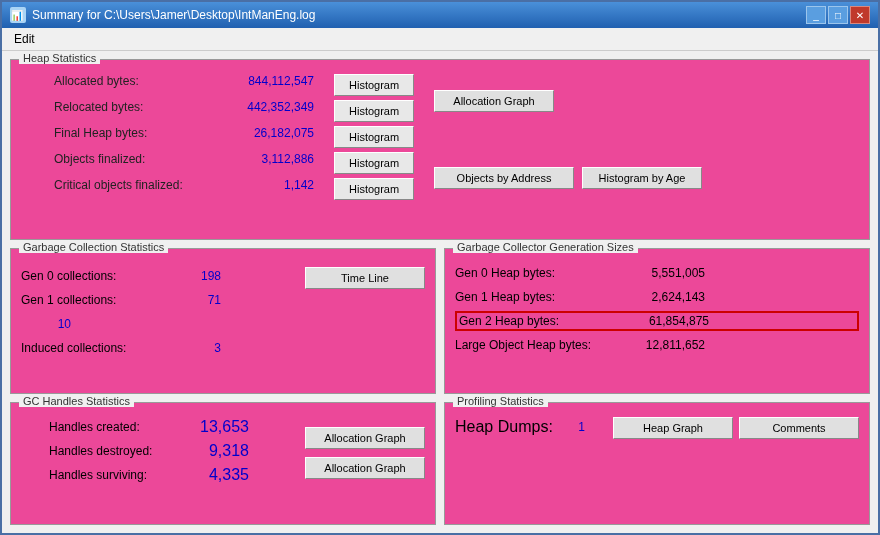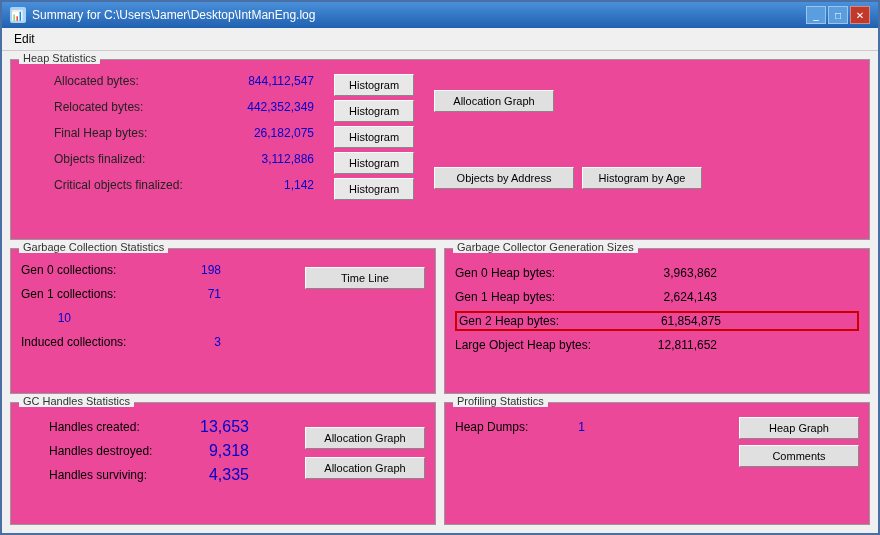--- a/index.html
+++ b/index.html
@@ -181,21 +181,21 @@
       gap: 10px;
       padding-top: 6px;
     }
     .gc-table {
       flex: 1;
     }
     .gc-row {
       display: flex;
       margin-bottom: 4px;
       height: 20px;
-      align-items: flex-start;
+      align-items: flex-end;
     }
     .gc-label {
       width: 150px;
       font-size: 12px;
     }
     .gc-value {
       width: 50px;
       text-align: right;
       color: #0000cc;
       font-size: 12px;
@@ -208,21 +208,20 @@
 
     .gen-table {
       flex: 1;
       padding-top: 6px;
     }
     .gen-row {
       display: flex;
       margin-bottom: 4px;
       height: 20px;
       align-items: center;
-      gap: 12px;
     }
     .gen-label {
       width: 170px;
       font-size: 12px;
     }
     .gen-value {
       width: 80px;
       text-align: right;
       font-size: 12px;
       color: #000;
@@ -258,25 +257,24 @@
       gap: 10px;
       padding-top: 6px;
     }
     .profiling-table { flex: 1; }
     .profiling-row {
       display: flex;
       margin-bottom: 4px;
       height: 20px;
       align-items: center;
     }
-    .profiling-label { width: 100px; font-size: 12px; }
+    .profiling-label { width: 100px; font-size: 16px; }
     .profiling-value { width: 30px; text-align: right; color: #0000cc; font-size: 12px; }
     .profiling-btns {
       display: flex;
-      flex-direction: column;
       gap: 6px;
       justify-content: center;
     }
   </style>
 </head>
 <body>
 
 <div class="window">
 
   <div class="title-bar">
@@ -368,21 +366,21 @@
           <button class="btn btn-wide">Time Line</button>
         </div>
       </div>
     </div>
 
     <div class="panel panel-gc-gen">
       <span class="panel-title">Garbage Collector Generation Sizes</span>
       <div class="gen-table" style="padding-top:6px;">
         <div class="gen-row">
           <span class="gen-label">Gen 0 Heap bytes:</span>
-          <span class="gen-value">3,963,862</span>
+          <span class="gen-value">5,551,005</span>
         </div>
         <div class="gen-row">
           <span class="gen-label">Gen 1 Heap bytes:</span>
           <span class="gen-value">2,624,143</span>
         </div>
         <div class="gen-row gen2-row">
           <span class="gen-label">Gen 2 Heap bytes:</span>
           <span class="gen-value">61,854,875</span>
         </div>
         <div class="gen-row">

